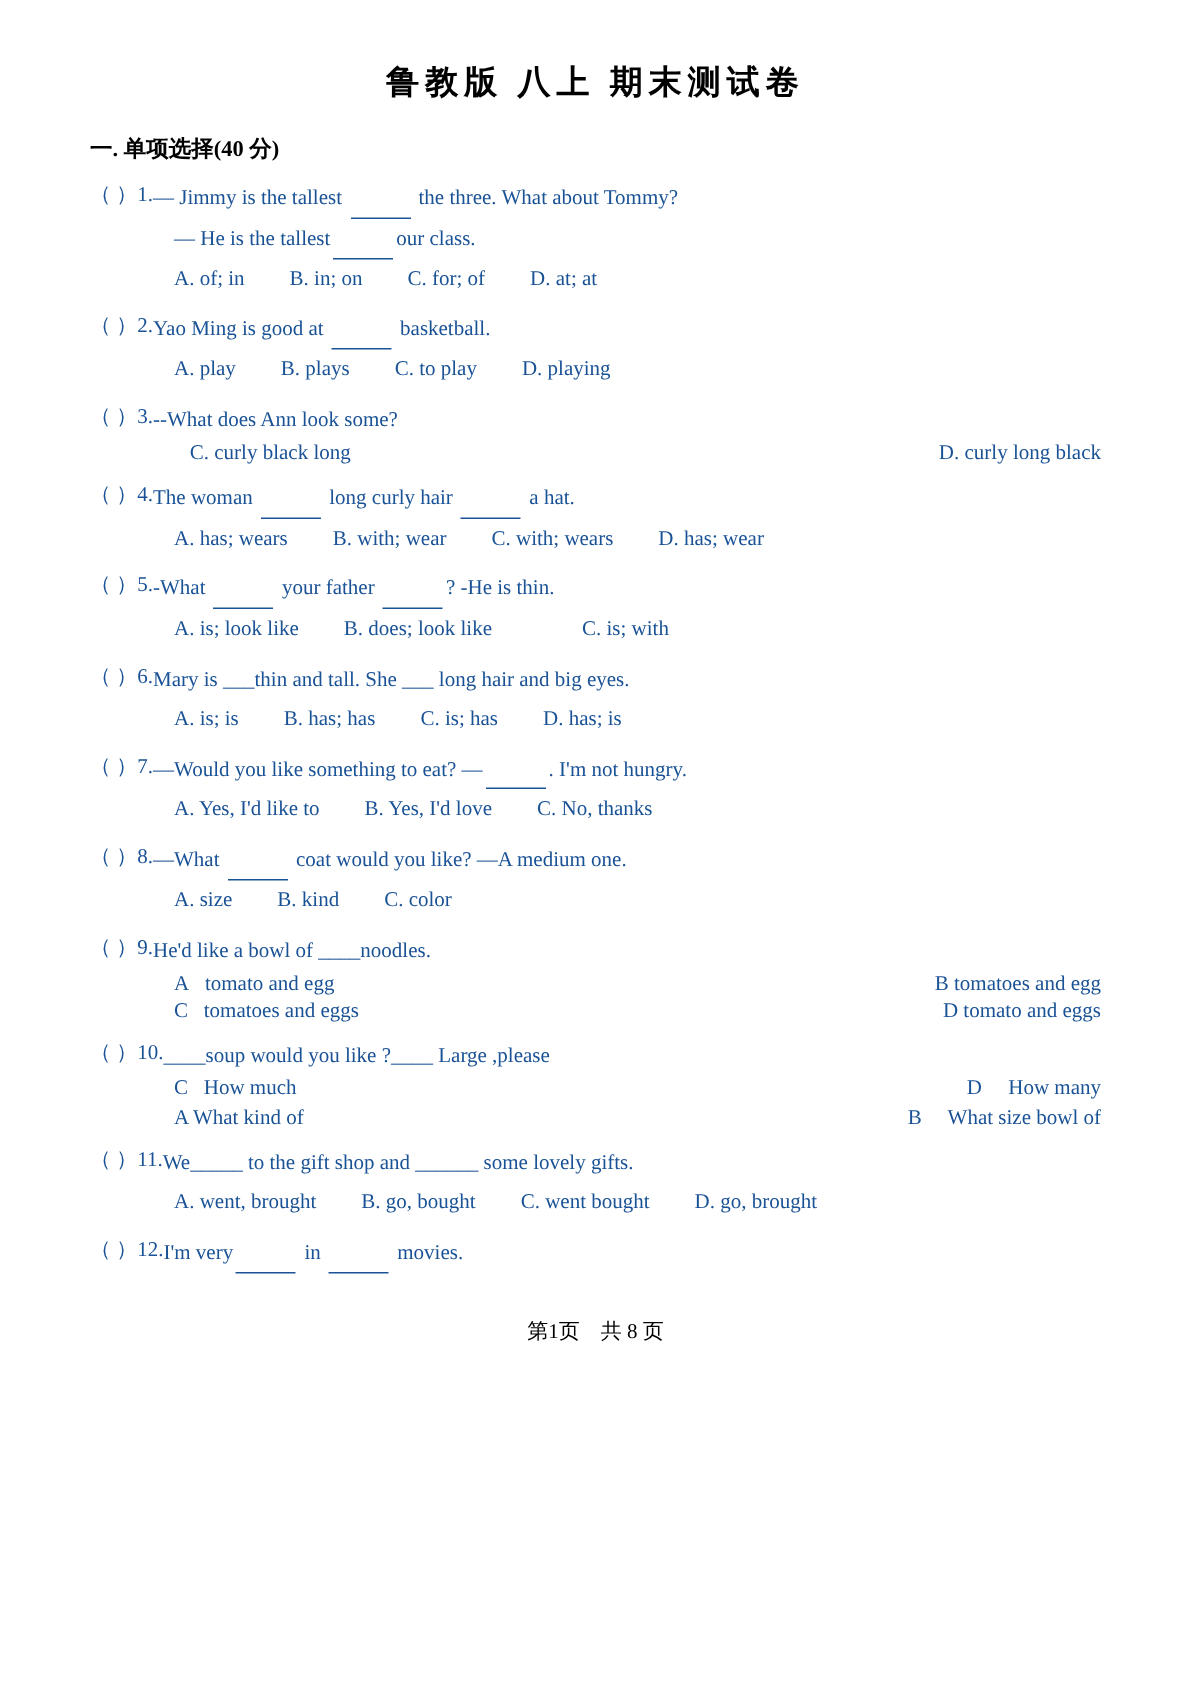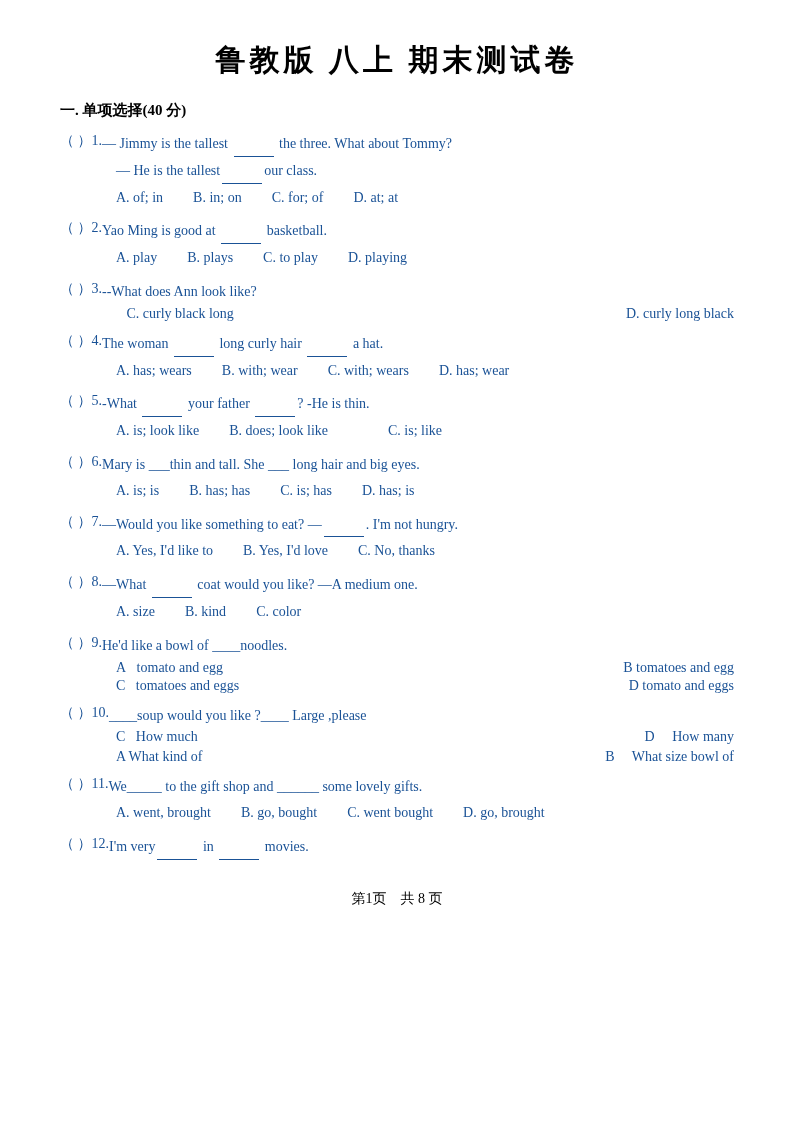--- a/index.html
+++ b/index.html
@@ -11,21 +11,21 @@
       width: 794px;
       min-height: 1123px;
       background: #fff;
       font-family: "SimSun", "宋体", serif;
       font-size: 14px;
       color: #000;
       padding: 40px 60px;
     }
     .page-title {
       text-align: center;
-      font-size: 30px;
+      font-size: 22px;
       font-weight: bold;
       color: #000;
       margin-bottom: 20px;
       letter-spacing: 4px;
     }
     .section-header {
       font-size: 15px;
       font-weight: bold;
       color: #000;
       margin-bottom: 12px;
@@ -119,21 +119,21 @@
     <span class="option">B. plays</span>
     <span class="option">C. to play</span>
     <span class="option">D. playing</span>
   </div>
 </div>
 
 <div class="question-block">
   <div class="question-line">
     <span class="bracket">（</span>
     <span class="q-num">&nbsp;）3.</span>
-    <span class="q-text">--What does Ann look like?</span>
+    <span class="q-text">--What does Ann look some?</span>
   </div>
   <div style="padding-left:56px; color:#1a5296; display:flex; justify-content:space-between; margin-bottom:4px;">
     <span>&nbsp;&nbsp;&nbsp;C. curly black long</span>
     <span>D. curly long black</span>
   </div>
 </div>
 
 <div class="question-block">
   <div class="question-line">
     <span class="bracket">（</span>
@@ -150,21 +150,21 @@
 
 <div class="question-block">
   <div class="question-line">
     <span class="bracket">（</span>
     <span class="q-num">&nbsp;）5.</span>
     <span class="q-text">-What <span class="blank">&nbsp;&nbsp;&nbsp;</span> your father <span class="blank">&nbsp;&nbsp;&nbsp;</span>?    -He is thin.</span>
   </div>
   <div class="options-line">
     <span class="option">A. is; look like</span>
     <span class="option">B. does; look like</span>
-    <span class="option" style="margin-left:30px;">C. is; like</span>
+    <span class="option" style="margin-left:30px;">C. is; with</span>
   </div>
 </div>
 
 <div class="question-block">
   <div class="question-line">
     <span class="bracket">（</span>
     <span class="q-num">&nbsp;）6.</span>
     <span class="q-text">Mary is ___thin and tall. She ___ long hair and big eyes.</span>
   </div>
   <div class="options-line">

